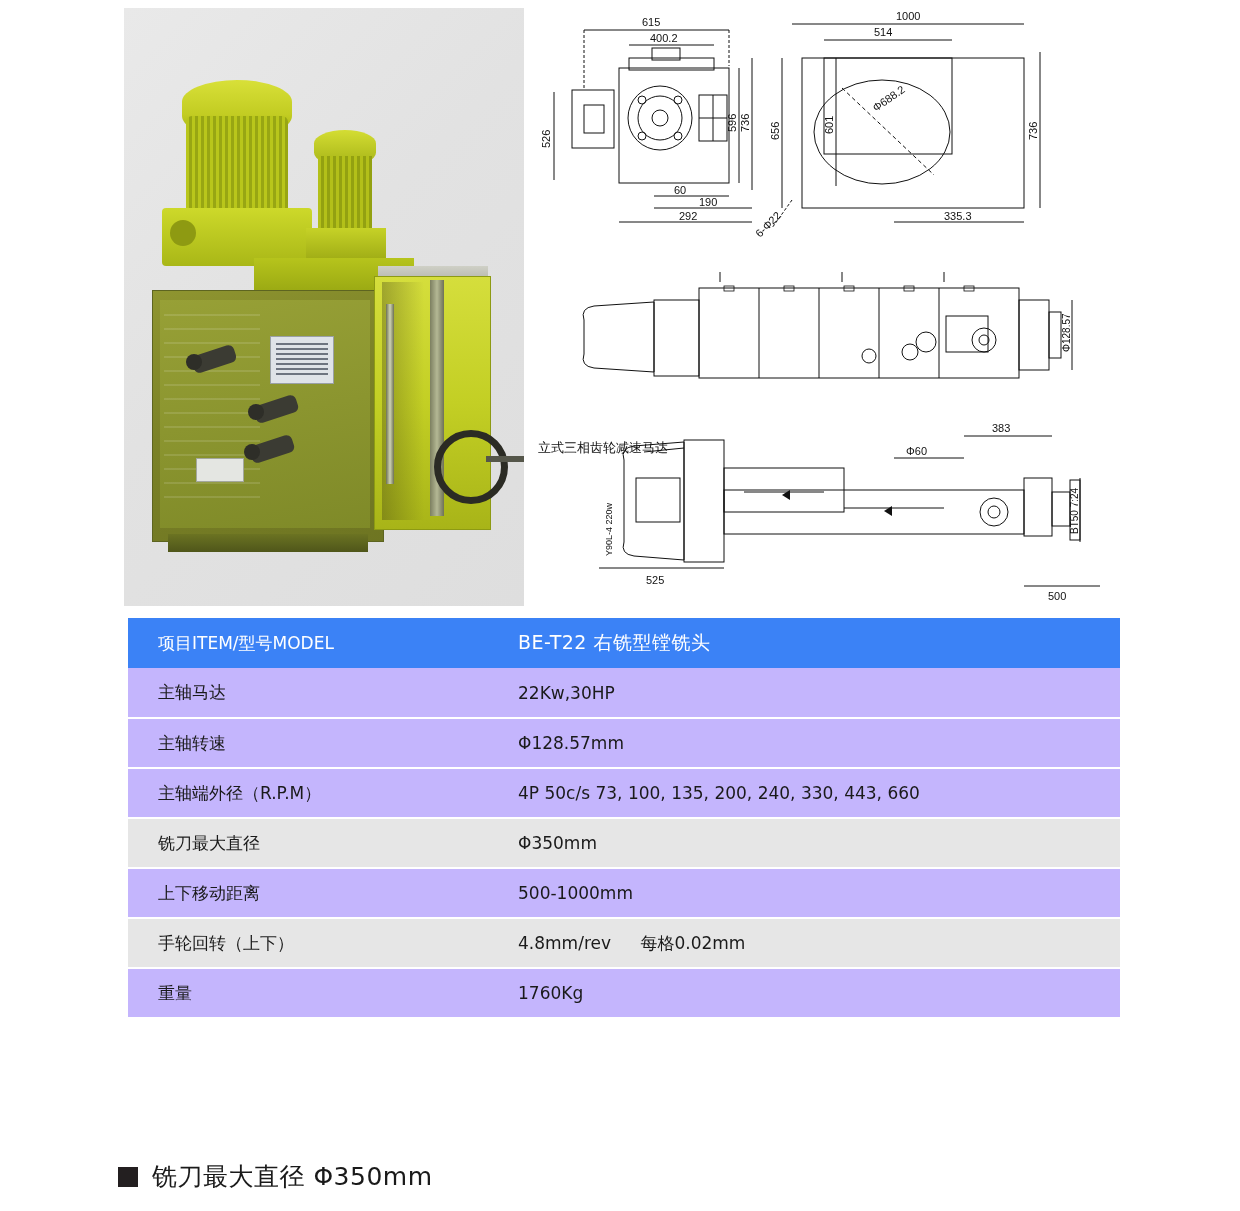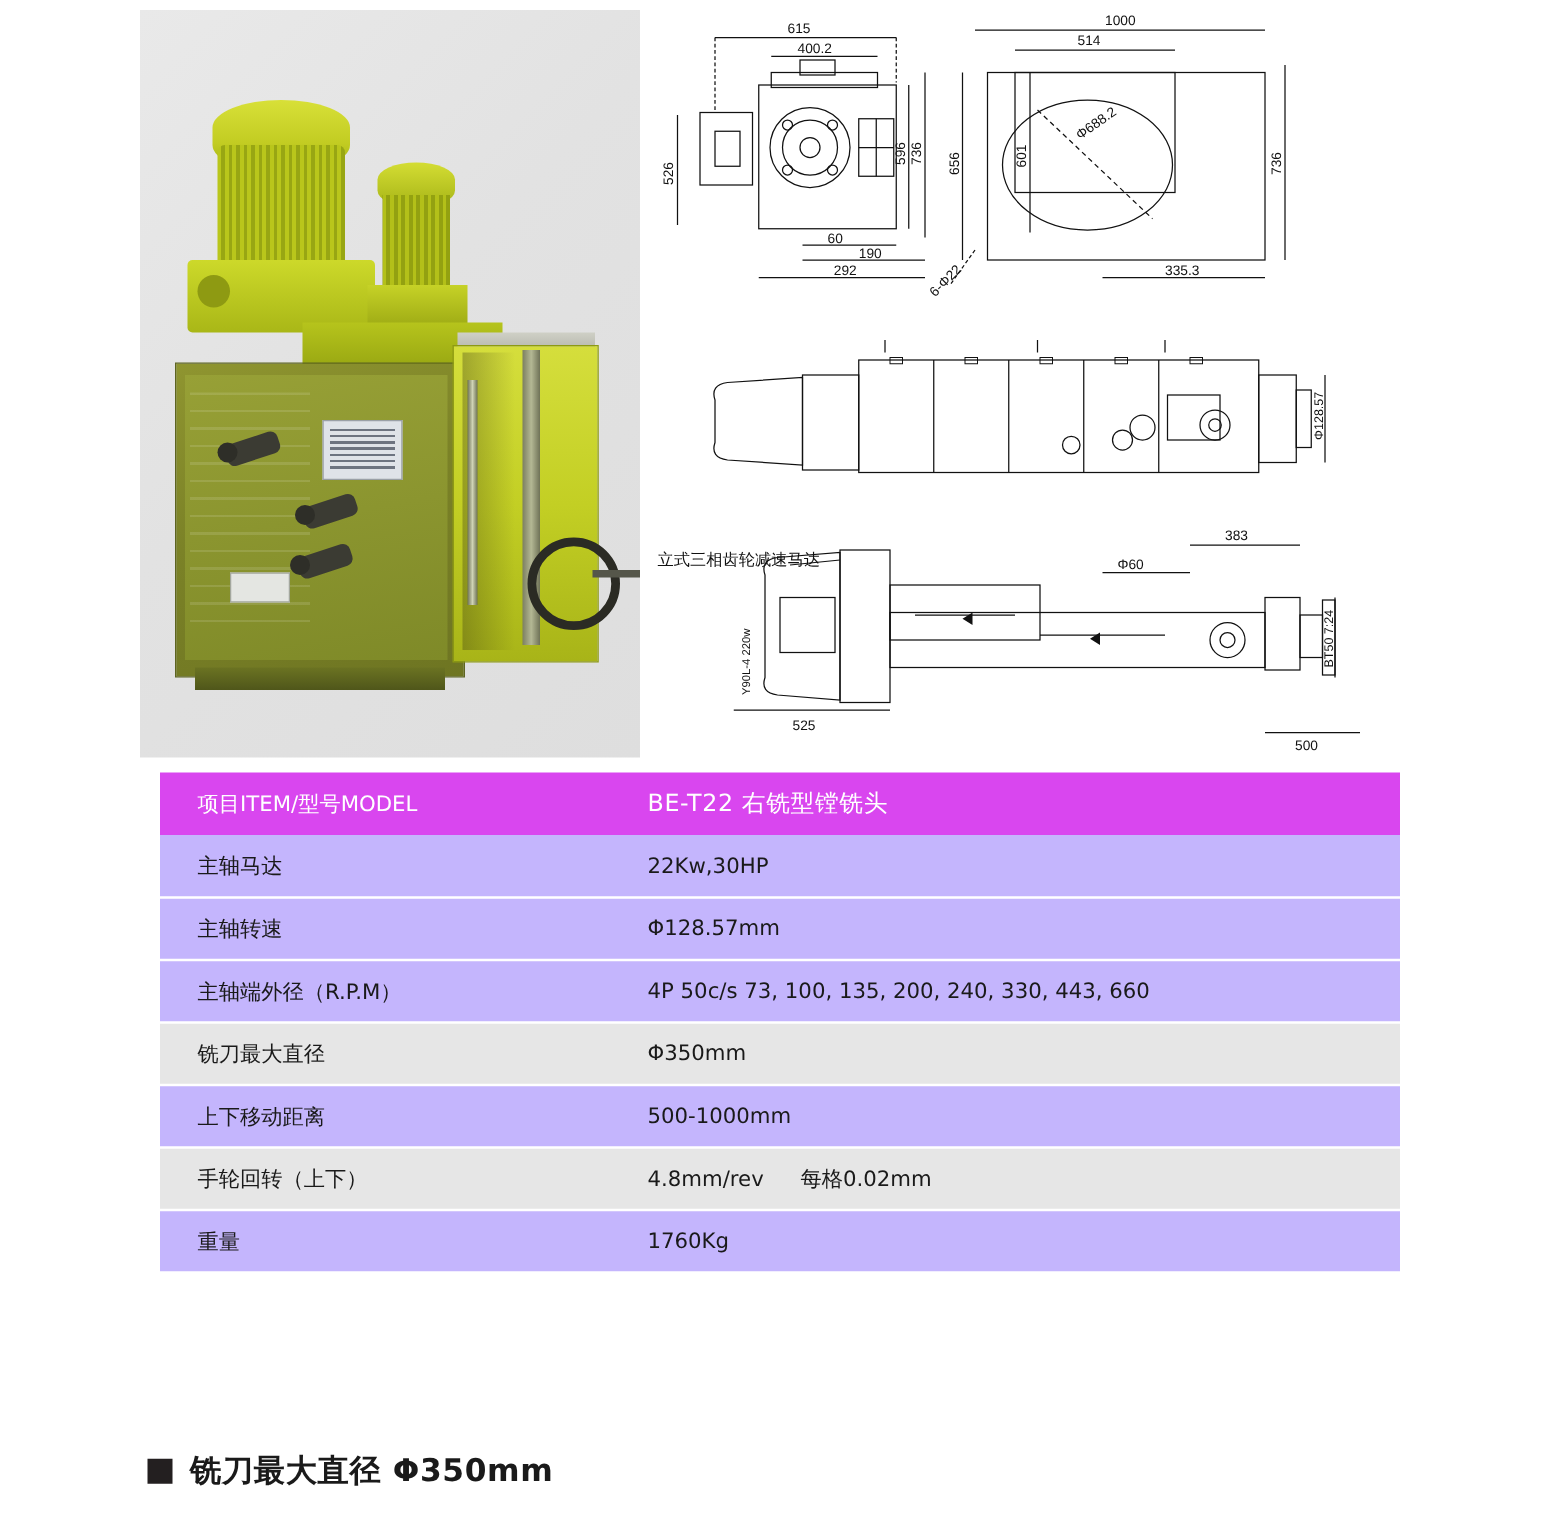--- a/index.html
+++ b/index.html
@@ -12,21 +12,21 @@
     height: 1211px;
     position: relative;
     font-family: "Liberation Sans", sans-serif;
     color: #1a1a1a;
     overflow: hidden;
   }
 
   
   .top-section {
     position: absolute;
-    left: 0;
+    left: 12px;
     top: 0;
     width: 1024px;
     height: 612px;
   }
 
   .photo-panel {
     position: absolute;
     left: 112px;
     top: 8px;
     width: 400px;
@@ -175,21 +175,21 @@
     font-size: 17px;
   }
   .spec-table tr { height: 50px; }
   .spec-table td {
     padding: 0 0 0 30px;
     vertical-align: middle;
     border-bottom: 2px solid #ffffff;
   }
   .spec-table td.col-item { width: 330px; }
   .spec-table tr.header-row td {
-    background: #d946ef;
+    background: #3b82f6;
     color: #ffffff;
     height: 44px;
     font-size: 17px;
     border-bottom: none;
   }
   .spec-table tr.header-row td.col-val {
     font-size: 19px;
     letter-spacing: .5px;
   }
   .spec-table tr.odd td { background: #c4b5fd; }
@@ -203,21 +203,21 @@
     top: 1160px;
     display: flex;
     align-items: center;
     gap: 14px;
   }
   .footer-marker {
     width: 20px; height: 20px; background: #231f20;
   }
   .footer-text {
     font-size: 25px;
-    font-weight: bold;
+    font-weight: normal;
     color: #1a1a1a;
     letter-spacing: .5px;
   }
 
   .cn { font-family: "DejaVu Sans", "Liberation Sans", sans-serif; }
 </style>
 </head>
 <body>
 
 <div class="top-section">

